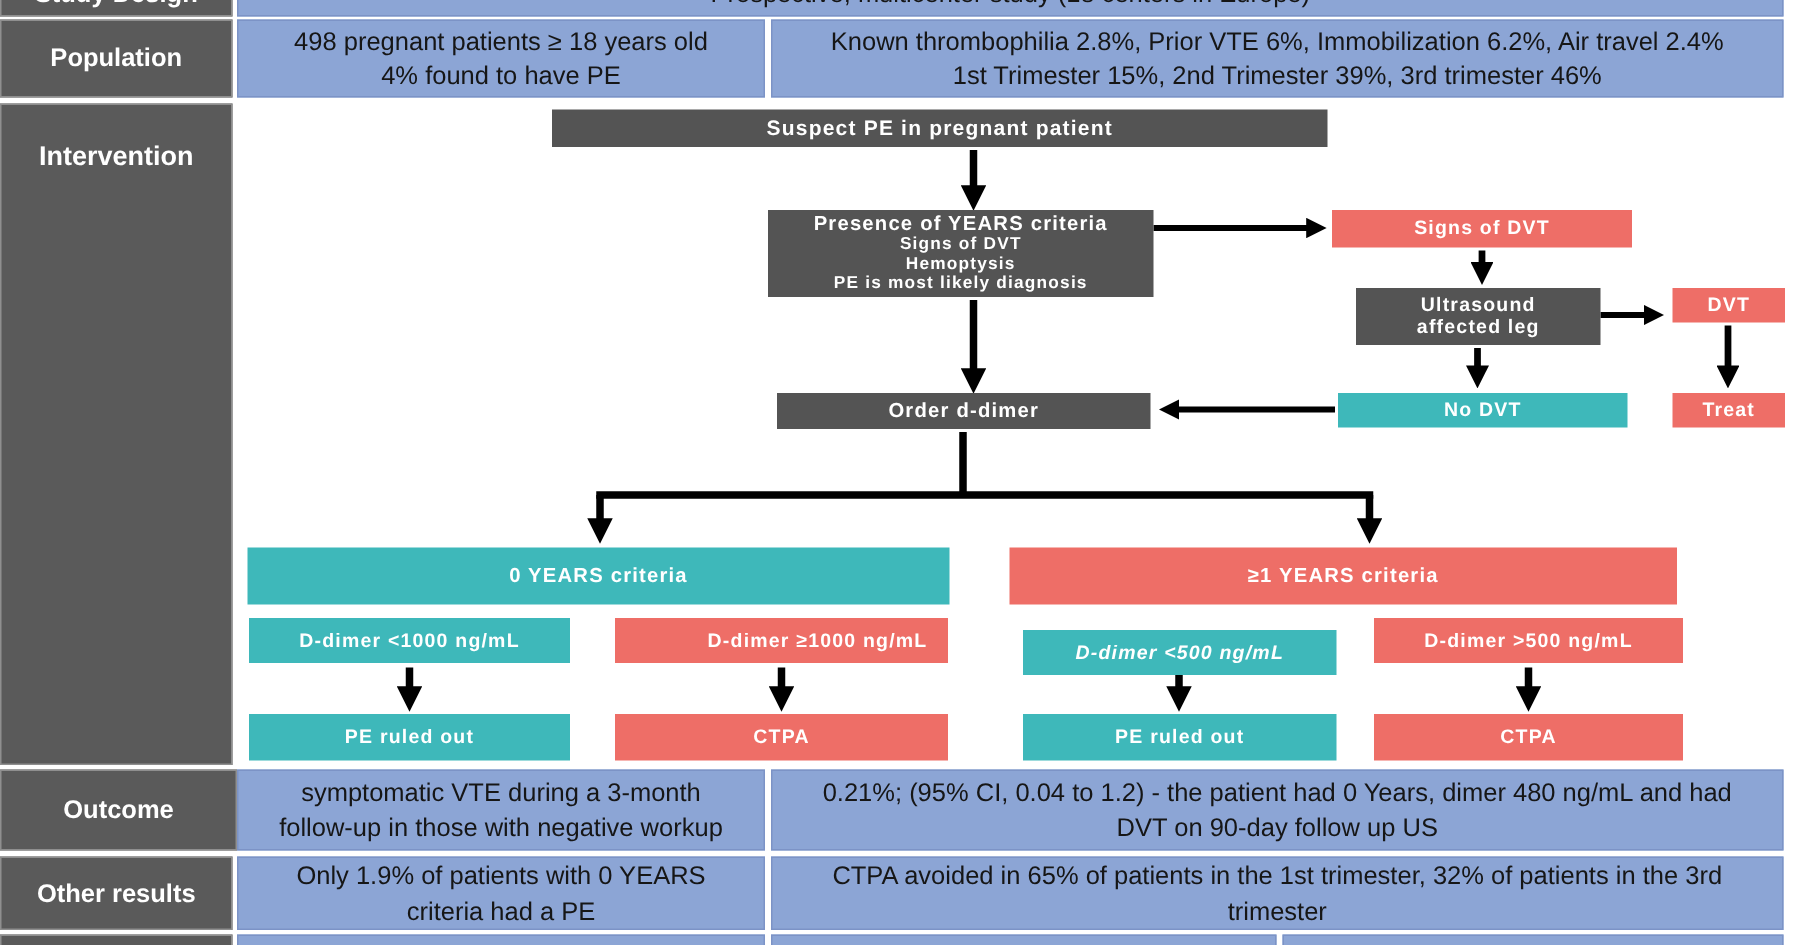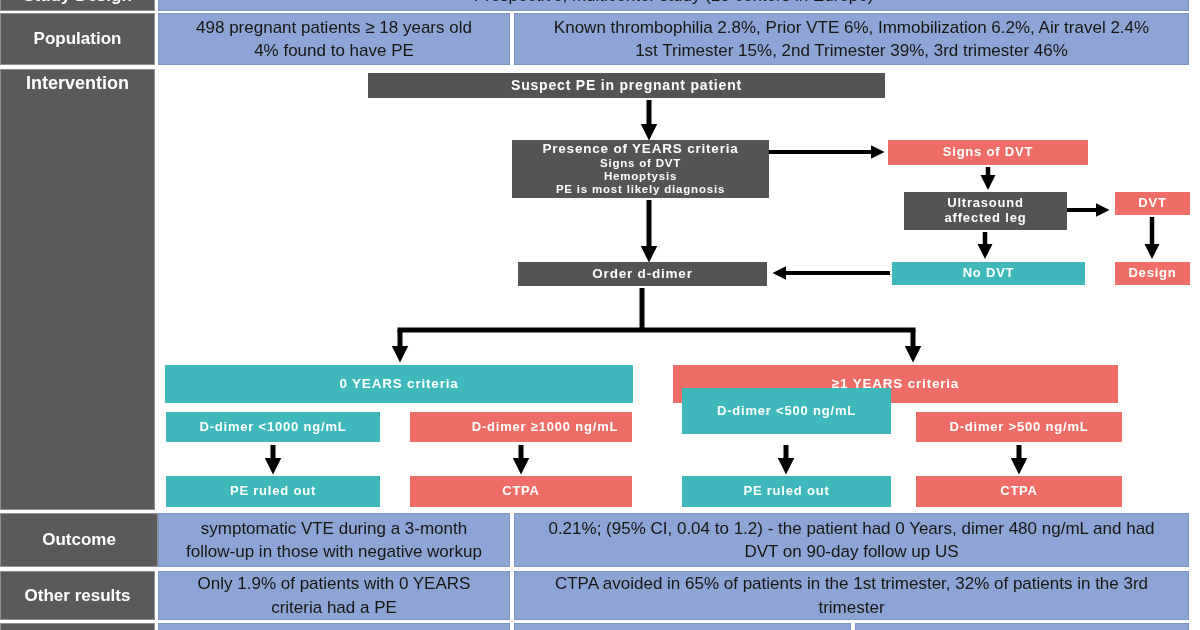--- a/index.html
+++ b/index.html
@@ -7,21 +7,21 @@
     position:relative;width:1200px;height:630px;overflow:hidden;
     background:#ffffff;font-family:"Liberation Sans","DejaVu Sans",sans-serif;
   }
   .abs{position:absolute;box-sizing:border-box;}
   
   .label-cell{
     background:#5a5a5a;border:1px solid #8f8f8f;color:#ffffff;
     font-weight:bold;font-size:17px;display:flex;align-items:center;justify-content:center;
     text-align:left;
   }
-  .label-cell.top{align-items:flex-start;padding-top:3px;}
+  .label-cell.top{align-items:flex-start;padding-top:24px;}
   .blue-cell{
     background:#8ca5d5;border:1px solid #7c93c6;color:#161616;
     font-size:17px;line-height:1.38;display:flex;flex-direction:column;
     align-items:center;justify-content:center;text-align:center;
   }
   
   .node{
     position:absolute;box-sizing:border-box;color:#ffffff;font-weight:bold;
     display:flex;flex-direction:column;align-items:center;justify-content:center;
     text-align:center;letter-spacing:0.8px;font-size:13px;line-height:1.15;
@@ -93,35 +93,35 @@
 
   <div class="node red" style="left:888px;top:140px;width:200px;height:25px;">Signs of DVT</div>
 
   <div class="node dark" style="left:904px;top:192px;width:163px;height:38px;">
     <div>Ultrasound</div>
     <div>affected leg</div>
   </div>
 
   <div class="node red" style="left:1115px;top:192px;width:75px;height:23px;">DVT</div>
 
-  <div class="node red" style="left:1115px;top:262px;width:75px;height:23px;">Design</div>
+  <div class="node red" style="left:1115px;top:262px;width:75px;height:23px;">Treat</div>
 
   <div class="node dark" style="left:518px;top:262px;width:249px;height:24px;font-size:13.5px;">Order d-dimer</div>
 
   <div class="node teal" style="left:892px;top:262px;width:193px;height:23px;">No DVT</div>
 
   <div class="node teal" style="left:165px;top:365px;width:468px;height:38px;font-size:13.5px;">0 YEARS criteria</div>
 
   <div class="node red" style="left:673px;top:365px;width:445px;height:38px;font-size:13.5px;">≥1 YEARS criteria</div>
 
   <div class="node teal" style="left:166px;top:412px;width:214px;height:30px;">D-dimer &lt;1000 ng/mL</div>
 
   <div class="node red" style="left:410px;top:412px;width:222px;height:30px;padding-left:48px;">D-dimer ≥1000 ng/mL</div>
 
-  <div class="node teal" style="left:682px;top:388px;width:209px;height:46px;">D-dimer &lt;500 ng/mL</div>
+  <div class="node teal" style="left:682px;top:420px;width:209px;height:30px;font-style:italic;">D-dimer &lt;500 ng/mL</div>
 
   <div class="node red" style="left:916px;top:412px;width:206px;height:30px;">D-dimer &gt;500 ng/mL</div>
 
   <div class="node teal" style="left:166px;top:476px;width:214px;height:31px;">PE ruled out</div>
 
   <div class="node red" style="left:410px;top:476px;width:222px;height:31px;">CTPA</div>
 
   <div class="node teal" style="left:682px;top:476px;width:209px;height:31px;">PE ruled out</div>
 
   <div class="node red" style="left:916px;top:476px;width:206px;height:31px;">CTPA</div>

